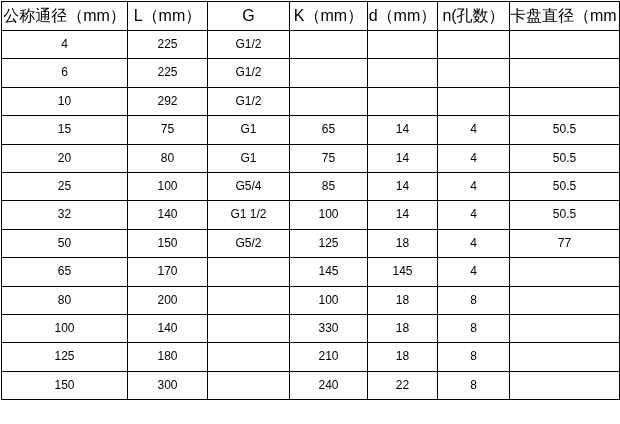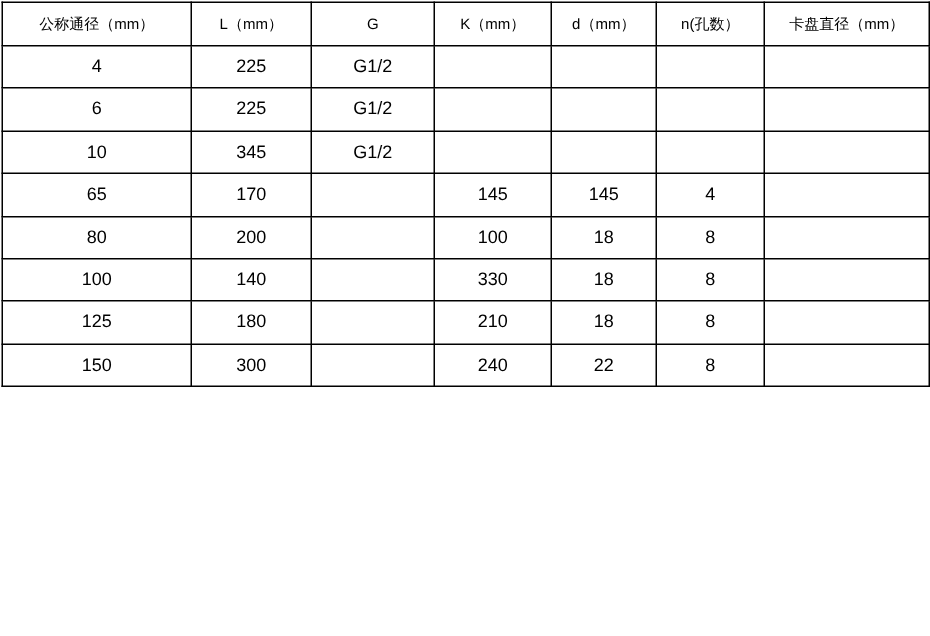--- a/index.html
+++ b/index.html
@@ -35,21 +35,21 @@
     vertical-align: middle;
     font-weight: normal;
     font-size: 12px;
     height: 27.4px;
     padding: 0;
     line-height: 1.1;
     white-space: nowrap;
   }
   #spec-table thead th {
     height: 28px;
-    font-size: 10px;
+    font-size: 16px;
   }
   .empty {
     border-left: 1px solid #000000;
     border-right: 1px solid #000000;
     border-top: none;
     border-bottom: none;
   }
   .blank-top {
     border-top: 1px solid #000000;
   }
@@ -95,26 +95,71 @@
       <td>6</td>
       <td>225</td>
       <td>G1/2</td>
       <td class="empty"></td>
       <td class="empty"></td>
       <td class="empty"></td>
       <td class="empty"></td>
     </tr>
     <tr>
       <td>10</td>
-      <td>345</td>
+      <td>292</td>
       <td>G1/2</td>
       <td class="empty blank-bottom"></td>
       <td class="empty blank-bottom"></td>
       <td class="empty blank-bottom"></td>
       <td class="empty blank-bottom"></td>
+    </tr>
+    <tr>
+      <td>15</td>
+      <td>75</td>
+      <td>G1</td>
+      <td>65</td>
+      <td>14</td>
+      <td>4</td>
+      <td>50.5</td>
+    </tr>
+    <tr>
+      <td>20</td>
+      <td>80</td>
+      <td>G1</td>
+      <td>75</td>
+      <td>14</td>
+      <td>4</td>
+      <td>50.5</td>
+    </tr>
+    <tr>
+      <td>25</td>
+      <td>100</td>
+      <td>G5/4</td>
+      <td>85</td>
+      <td>14</td>
+      <td>4</td>
+      <td>50.5</td>
+    </tr>
+    <tr>
+      <td>32</td>
+      <td>140</td>
+      <td>G1  1/2</td>
+      <td>100</td>
+      <td>14</td>
+      <td>4</td>
+      <td>50.5</td>
+    </tr>
+    <tr>
+      <td>50</td>
+      <td>150</td>
+      <td>G5/2</td>
+      <td>125</td>
+      <td>18</td>
+      <td>4</td>
+      <td>77</td>
     </tr>
     <tr>
       <td>65</td>
       <td>170</td>
       <td class="empty blank-top"></td>
       <td>145</td>
       <td>145</td>
       <td>4</td>
       <td class="empty blank-top"></td>
     </tr>

